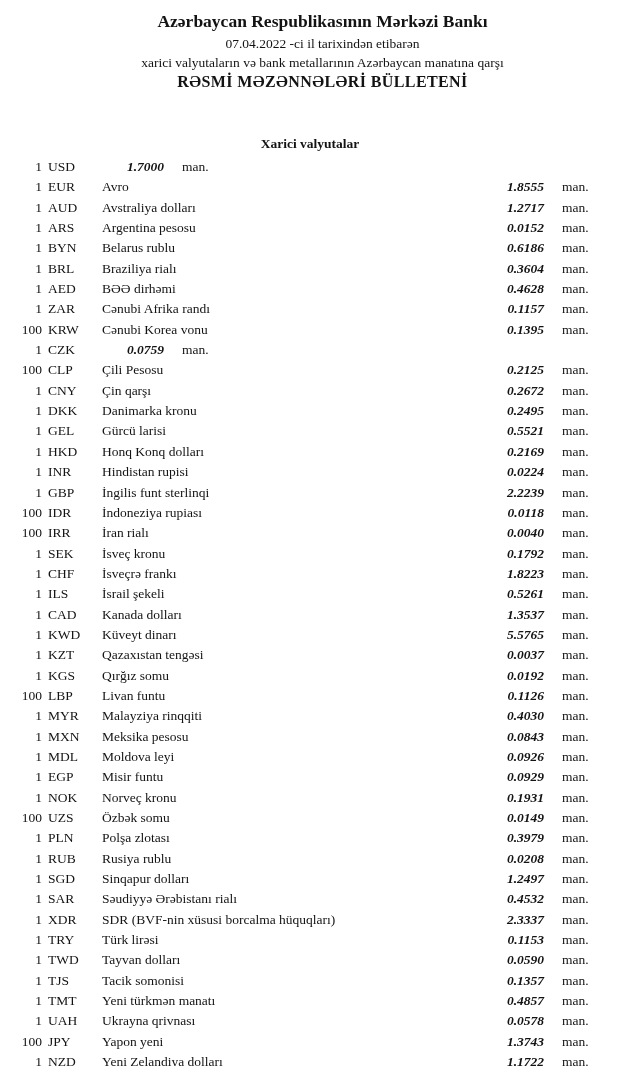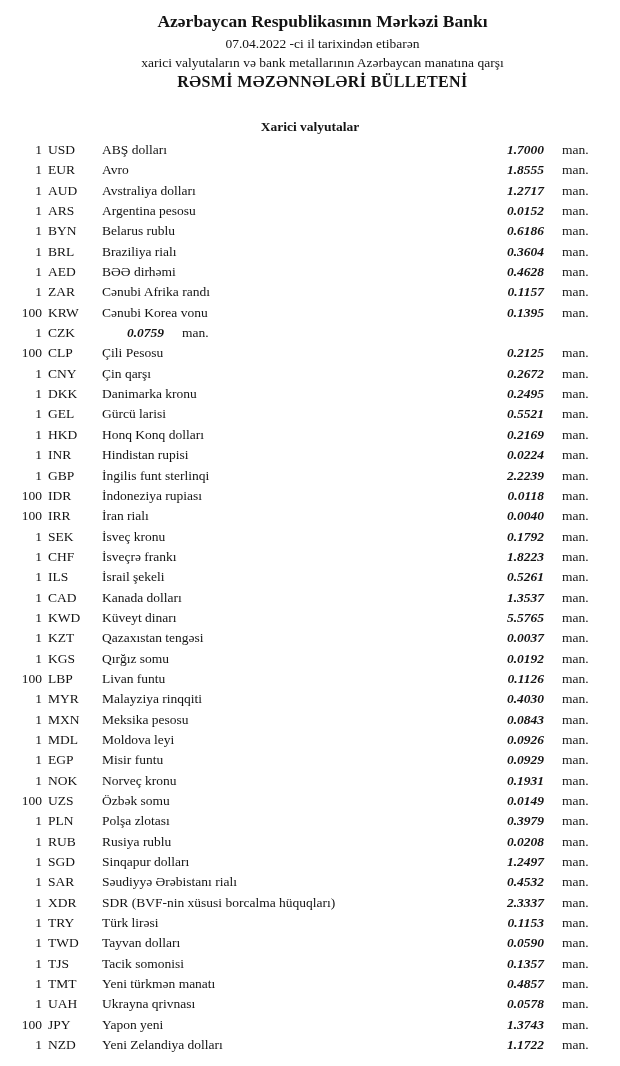--- a/index.html
+++ b/index.html
@@ -25,21 +25,21 @@
     line-height: 19px;
   }
   .bulletin {
     font-size: 16px;
     font-weight: bold;
     line-height: 20px;
     letter-spacing: 0.4px;
   }
 
   .section-title {
-    margin-top: 26px;
+    margin-top: 43px;
     text-align: center;
     font-size: 13.5px;
     font-weight: bold;
     line-height: 18px;
   }
 
   .rows {
     margin-top: 4px;
     padding: 0 22px 0 12px;
   }
@@ -67,21 +67,20 @@
     <div class="h-line">xarici valyutaların və bank metallarının Azərbaycan manatına qarşı</div>
     <div class="bulletin">RƏSMİ MƏZƏNNƏLƏRİ BÜLLETENİ</div>
   </div>
 
   <div class="section-title">Xarici valyutalar</div>
 
   <div class="rows" id="rows">
   <div class="row">
     <span class="qty">1</span>
     <span class="code">USD</span>
-    <span class="name">ABŞ dolları</span>
     <span class="rate">1.7000</span>
     <span class="unit">man.</span>
   </div>
 
   <div class="row">
     <span class="qty">1</span>
     <span class="code">EUR</span>
     <span class="name">Avro</span>
     <span class="rate">1.8555</span>
     <span class="unit">man.</span>

